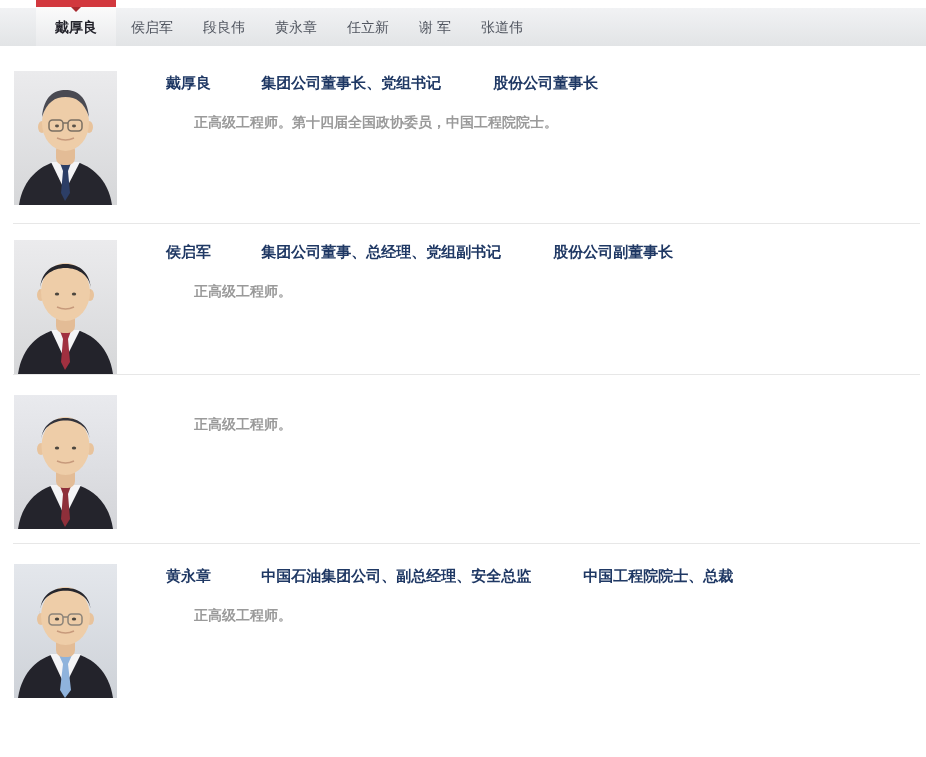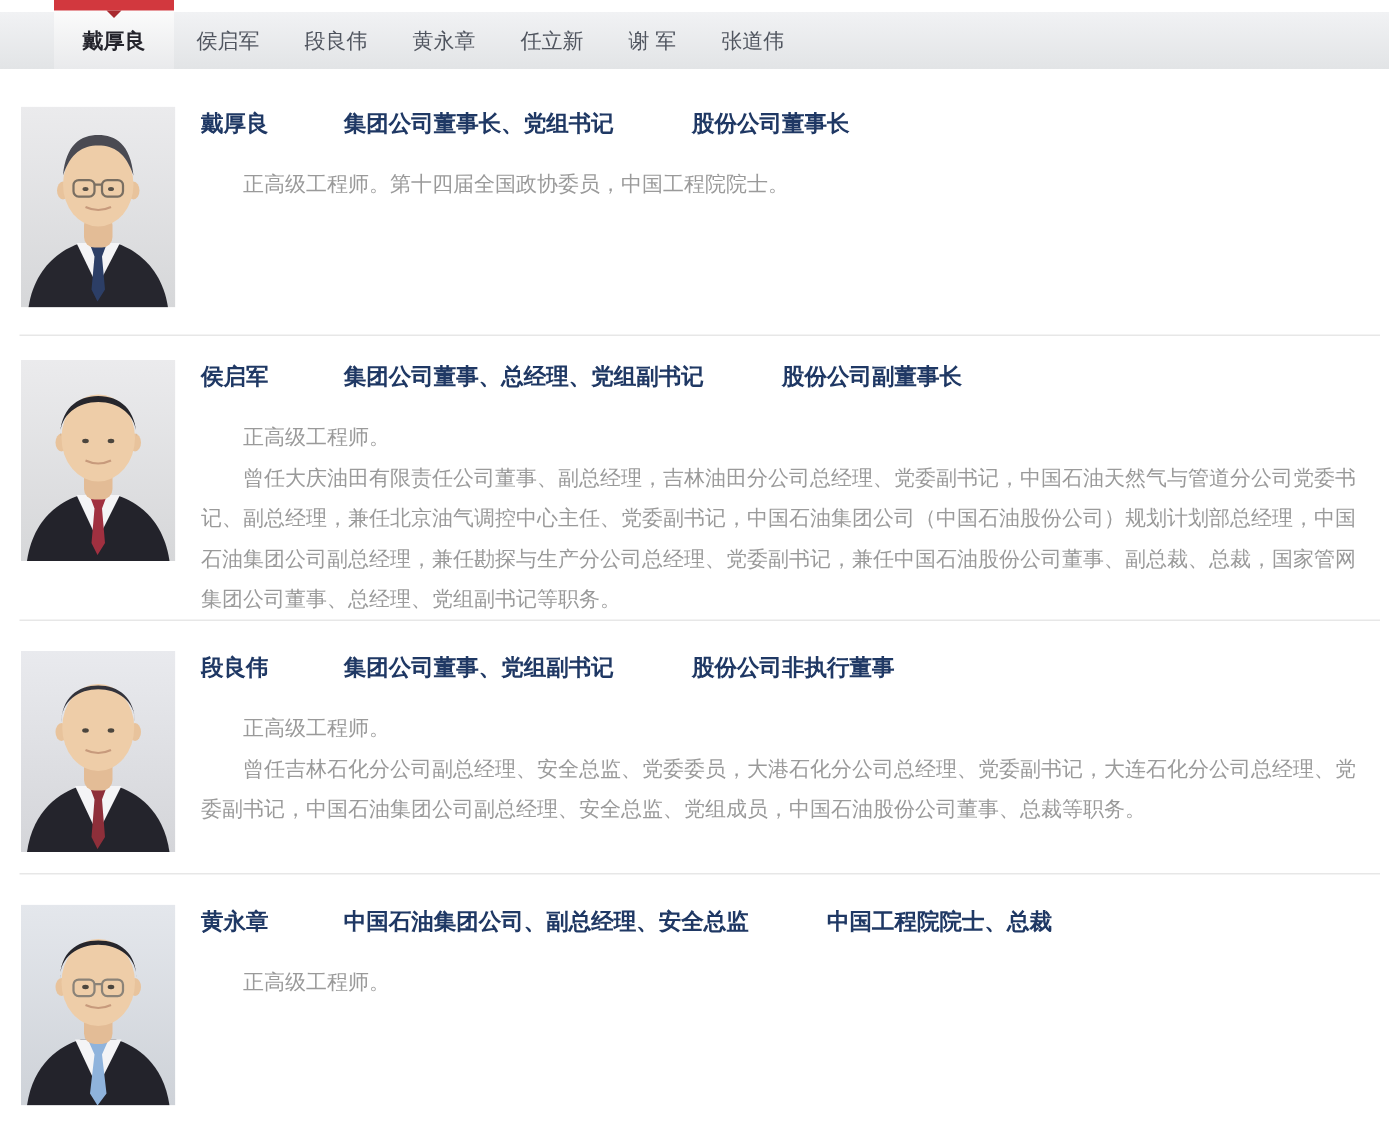--- a/index.html
+++ b/index.html
@@ -36,26 +36,26 @@
     border:5px solid transparent;border-top:5px solid var(--accent-red-dark);
     border-bottom:none;
   }
   
   .profile{display:flex;padding:20px 10px 14px 14px;}
   .profile:nth-of-type(2){padding-top:25px;padding-bottom:18px;}
   .profile:nth-of-type(3){padding-top:16px;padding-bottom:8px;}
   .profile:nth-of-type(4){padding-top:16px;padding-bottom:0;}
   .photo{width:103px;height:134px;flex:none;overflow:hidden;}
   .photo svg{display:block;}
-  .info{flex:1;margin-left:17px;padding-right:10px;min-width:0;}
+  .info{flex:1;margin-left:49px;padding-right:10px;min-width:0;}
   .p-header{font-size:15px;font-weight:bold;color:var(--heading-navy);padding-top:2px;line-height:20px;}
   .p-header .gtitle{margin-left:46px;}
   .p-header .stitle{margin-left:48px;}
   .bio{margin-top:16px;}
-  .bio p{margin:0;text-indent:2em;font-size:14px;line-height:27px;color:var(--body-text);}
+  .bio p{margin:0;text-indent:2em;font-size:14px;line-height:27px;color:var(--body-text);font-weight:bold;}
   .divider{border-top:1px solid var(--divider);margin:0 6px 0 13px;height:0;}
 </style>
 </head>
 <body>
 
 <div class="tabbar">
   <div class="tabbar-bg"></div>
   <div class="tabs">
     <div class="tab active">
       <span class="notch"></span>
@@ -145,21 +145,20 @@
     </svg>
   </div>
   <div class="info">
     <div class="p-header">
       <span class="pname">侯启军</span>
       <span class="gtitle">集团公司董事、总经理、党组副书记</span>
       <span class="stitle">股份公司副董事长</span>
     </div>
     <div class="bio">
       <p>正高级工程师。</p>
-      <p>曾任大庆油田有限责任公司董事、副总经理，吉林油田分公司总经理、党委副书记，中国石油天然气与管道分公司党委书记、副总经理，兼任北京油气调控中心主任、党委副书记，中国石油集团公司（中国石油股份公司）规划计划部总经理，中国石油集团公司副总经理，兼任勘探与生产分公司总经理、党委副书记，兼任中国石油股份公司董事、副总裁、总裁，国家管网集团公司董事、总经理、党组副书记等职务。</p>
     </div>
   </div>
 </div>
 <div class="divider"></div>
 
 <div class="profile">
   <div class="photo">
     <svg width="103" height="134" viewBox="0 0 103 134">
       <defs>
           <linearGradient id="g3" x1="0" y1="0" x2="0" y2="1">
@@ -175,28 +174,22 @@
       <ellipse cx="27" cy="54" rx="4" ry="6" fill="#e8c39c"></ellipse>
       <ellipse cx="76" cy="54" rx="4" ry="6" fill="#e8c39c"></ellipse>
       <ellipse cx="51.5" cy="51" rx="24" ry="29" fill="#eecda8"></ellipse>
       <path d="M27,48 C26,18 77,18 76,48 C76,31 65,23 51.5,23 C38,23 27,31 27,48 Z" fill="#33333b"></path>
       <ellipse cx="43" cy="53" rx="2.2" ry="1.5" fill="#4c463e"></ellipse>
       <ellipse cx="60" cy="53" rx="2.2" ry="1.5" fill="#4c463e"></ellipse>
       <path d="M43,66 Q51.5,70 60,66" stroke="#c79a7c" stroke-width="1.4" fill="none"></path>
     </svg>
   </div>
   <div class="info">
-    <div class="p-header">
-      <span class="pname">段良伟</span>
-      <span class="gtitle">集团公司董事、党组副书记</span>
-      <span class="stitle">股份公司非执行董事</span>
-    </div>
     <div class="bio">
       <p>正高级工程师。</p>
-      <p>曾任吉林石化分公司副总经理、安全总监、党委委员，大港石化分公司总经理、党委副书记，大连石化分公司总经理、党委副书记，中国石油集团公司副总经理、安全总监、党组成员，中国石油股份公司董事、总裁等职务。</p>
     </div>
   </div>
 </div>
 <div class="divider"></div>
 
 <div class="profile">
   <div class="photo">
     <svg width="103" height="134" viewBox="0 0 103 134">
       <defs>
           <linearGradient id="g4" x1="0" y1="0" x2="0" y2="1">

